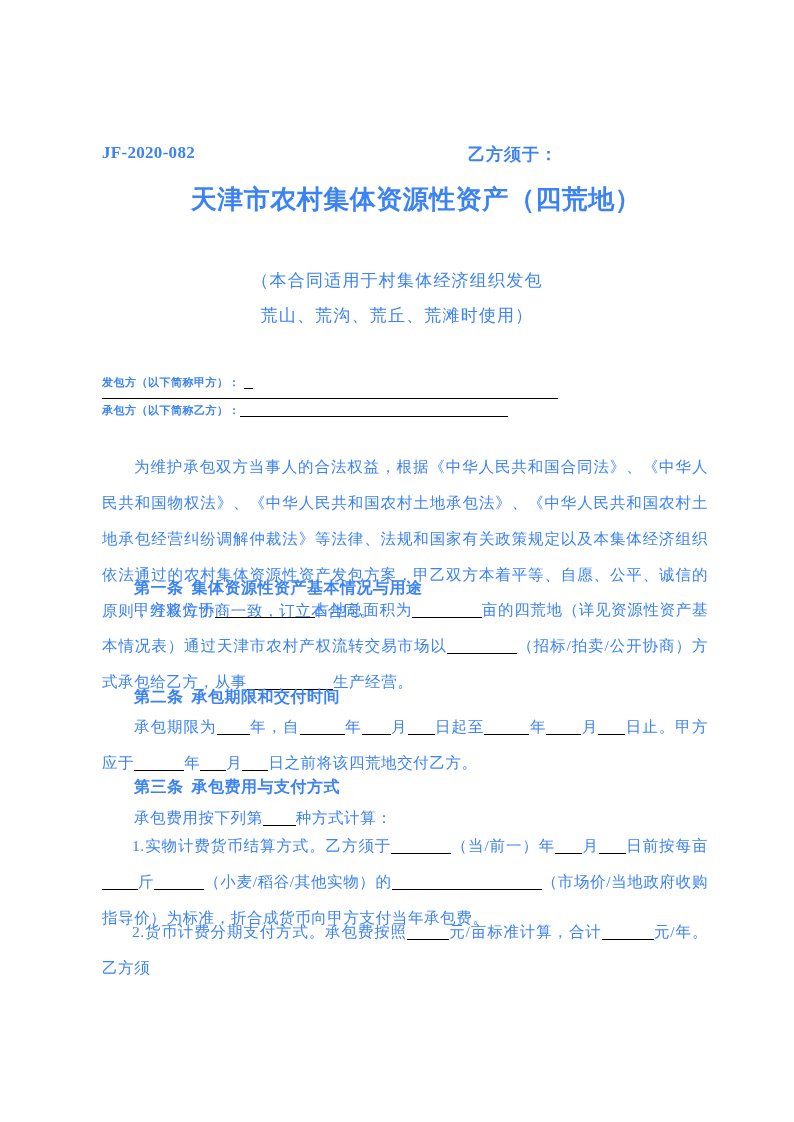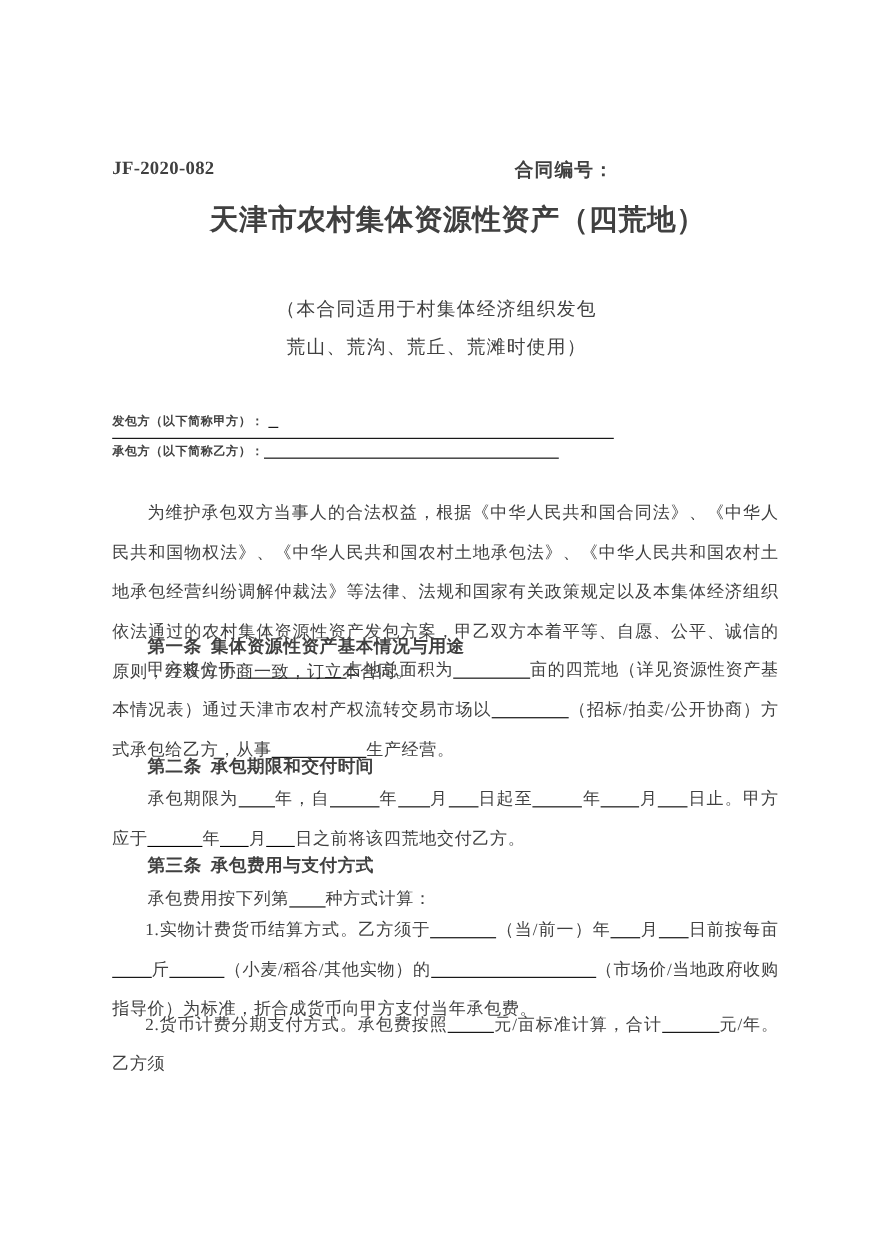--- a/index.html
+++ b/index.html
@@ -1,19 +1,19 @@
 <!DOCTYPE html>
 <html><head>
 <meta charset="utf-8">
 <style>
   html,body{margin:0;padding:0;background:#ffffff;}
   .page{
     position:relative;
     width:794px;height:1122px;
-    background:#ffffff;color:#404040;
+    background:#ffffff;color:#3b82f6;
     overflow:hidden;
     font-family:"Liberation Serif","DejaVu Serif",serif;
     text-decoration:underline;
   }
   .abs{position:absolute;left:102px;width:606px;}
   .hei{font-family:"Liberation Sans","DejaVu Sans",sans-serif;font-weight:bold;}
 
   .doc-header{top:143px;height:24px;}
   .doc-code{
     font-family:"Liberation Serif","DejaVu Serif",serif;
@@ -55,21 +55,21 @@
   }
   .tiny{width:9px;margin-left:4px;}
 </style>
 </head>
 <body>
 
 <div class="page">
 
   <div class="abs doc-header">
     <span class="doc-code">JF-2020-082</span>
-    <span class="contract-no hei">合同编号：</span>
+    <span class="contract-no hei">乙方须于：</span>
   </div>
 
   <div class="abs title hei">
     <div>天津市农村集体资源性资产（四荒地）</div>
   </div>
 
   <div class="abs subtitle">
     <div>（本合同适用于村集体经济组织发包</div>
     <div>荒山、荒沟、荒丘、荒滩时使用）</div>
   </div>

